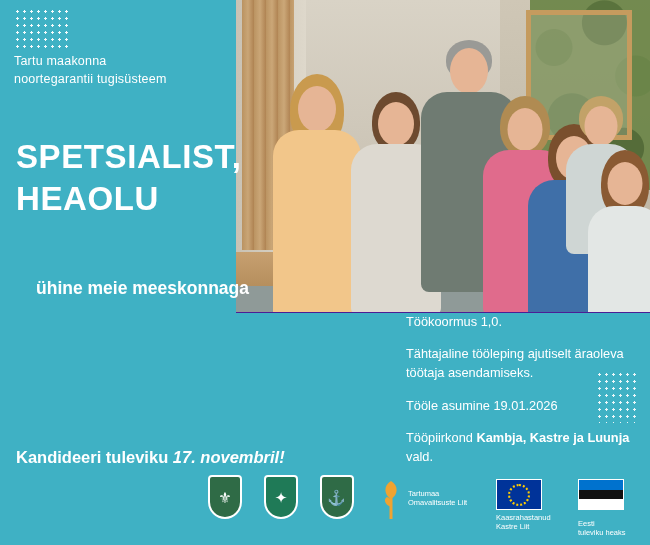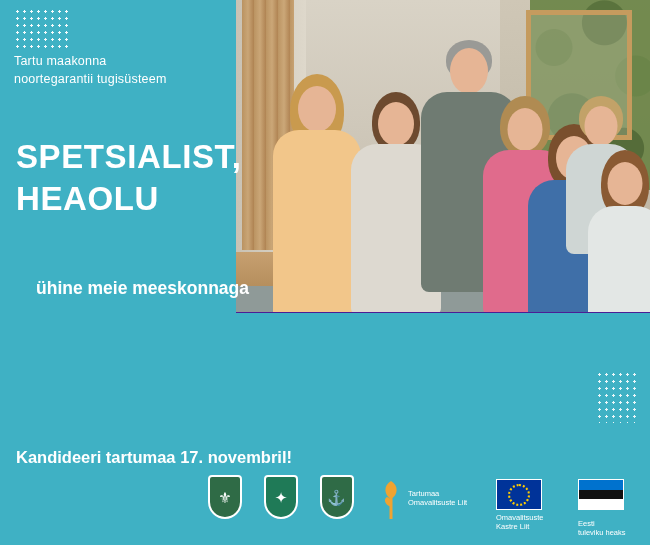--- a/index.html
+++ b/index.html
@@ -177,21 +177,21 @@
     line-height: 1.5;
   }
   .deadline {
     position: absolute;
     left: 16px; top: 448px;
     width: 370px;
     color: #ffffff;
     font-size: 16.5px;
     font-weight: bold;
   }
-  .deadline .date { font-weight: bold; }
+  .deadline .date { font-weight: bold; font-style: italic; }
   .moreinfo {
     position: absolute;
     left: 16px; top: 500px;
     color: #ffffff;
     font-size: 12.5px;
   }
 
   
   .details {
     position: absolute;
@@ -338,24 +338,32 @@
     <div>SPETSIALIST,</div>
     <div>HEAOLU</div>
   </div>
 
   <div class="subhead">
     <div>ühine meie meeskonnaga</div>
   </div>
 
 
   <div class="deadline">
-    <span>Kandideeri tartumaa </span><span class="date">17. novembril!</span>
-  </div>
-
-
+    <span>Kandideeri tuleviku </span><span class="date">17. novembril!</span>
+  </div>
+
+
+  <div class="details">
+    <div class="row">Töökoormus 1,0.</div>
+    <div class="row">Tähtajaline tööleping ajutiselt äraoleva töötaja asendamiseks.</div>
+    <div class="row">Tööle asumine 19.01.2026</div>
+    <div class="row">
+      <span>Tööpiirkond </span><b>Kambja, Kastre ja Luunja</b><span> vald.</span>
+    </div>
+  </div>
 
   <div class="logos">
     <div class="crest" style="left:8px;">
       <div class="shield" style="background:#2f6b46;">
           <span>⚜</span>
         </div>
     </div>
     <div class="crest" style="left:64px;">
       <div class="shield" style="background:#1f7a57;">
           <span>✦</span>
@@ -376,21 +384,21 @@
     </div>
     <div class="logo-text" style="left:208px; top:14px;">
       <div>Tartumaa</div>
       <div>Omavalitsuste Liit</div>
     </div>
 
     <div class="eu-flag" style="left:296px; top:4px;">
       <div class="stars"></div>
     </div>
     <div class="logo-text" style="left:296px; top:38px; width:64px;">
-      <div>Omavalitsuste</div>
+      <div>Kaasrahastanud</div>
       <div>Kastre Liit</div>
     </div>
 
     <div class="ee-flag" style="left:378px; top:4px;"></div>
     <div class="logo-text" style="left:378px; top:44px; width:64px;">
       <div>Eesti</div>
       <div>tuleviku heaks</div>
     </div>
   </div>
 

